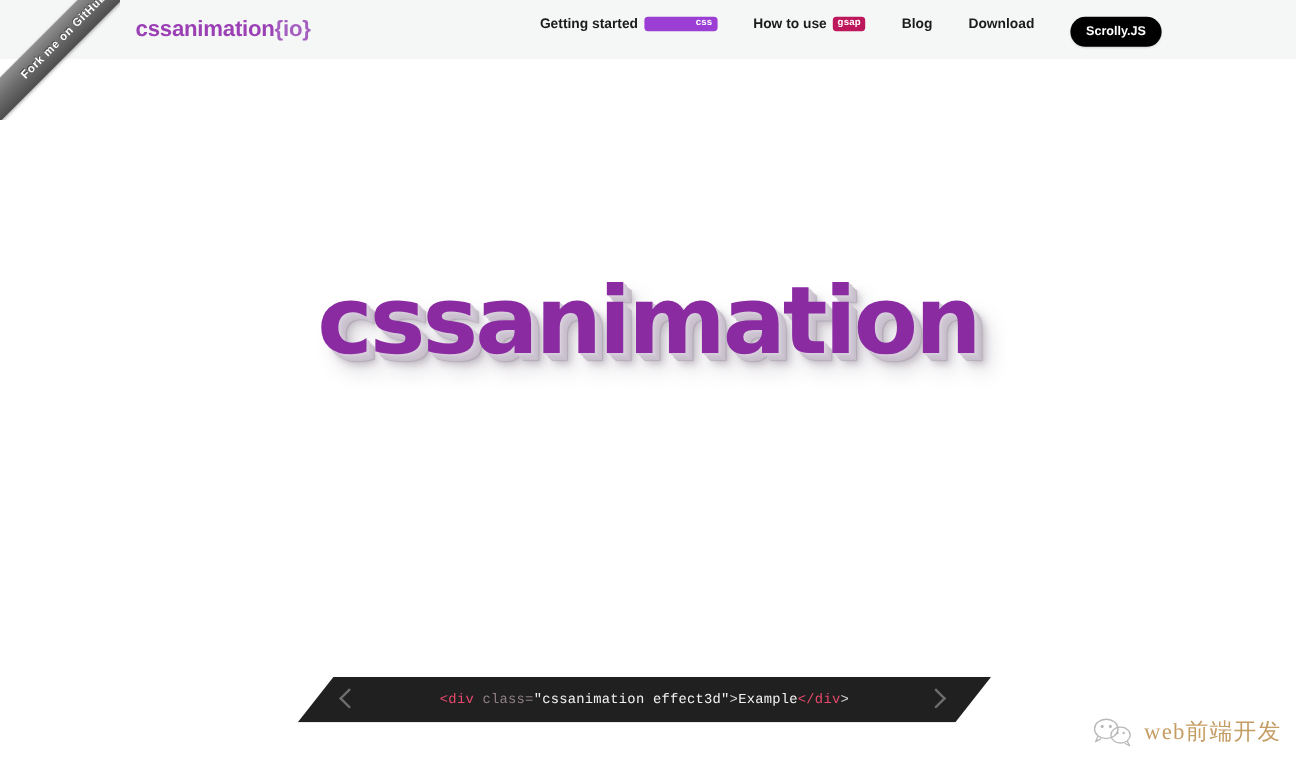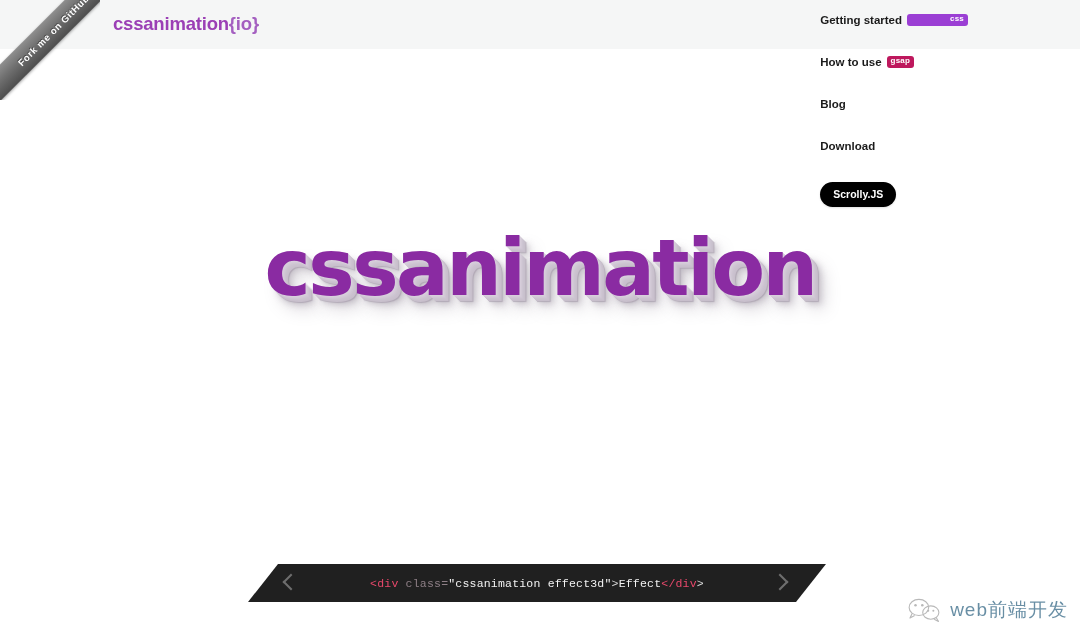--- a/index.html
+++ b/index.html
@@ -52,21 +52,20 @@
     letter-spacing:-.2px;
     font-family:"Liberation Sans", sans-serif;
     white-space:nowrap;
   }
   .brand .braces { color:#a45fc0; font-weight:bold; }
 
   .nav {
     position:absolute; right:112px; top:14px;
     display:flex; align-items:flex-start; gap:30px;
     height:22px;
-    flex-direction:column;
   }
   .nav-item {
     display:flex; align-items:center; gap:5px;
     font-size:11.5px; font-weight:bold;
     color:#1b1b1b;
     white-space:nowrap;
     cursor:pointer;
     font-family:"Liberation Sans", sans-serif;
   }
   .badge {
@@ -213,23 +212,23 @@
 
   
   .watermark {
     position:absolute;
     right:12px; bottom:12px;
     display:flex; align-items:center; gap:9px;
     opacity:.62;
   }
   .wm-text {
     font-size:19px;
-    color:#0c4a6e;
+    color:#a16207;
     letter-spacing:1px;
-    font-family:Liberation Sans, sans-serif;
+    font-family:Liberation Serif, serif;
     white-space:nowrap;
   }
 </style>
 </head>
 <body>
 
 <div class="page">
 
   <div class="ribbon-wrap">
     <div class="ribbon-band">
@@ -269,21 +268,21 @@
     <div class="hero">cssanimation</div>
   </div>
 
 
   <div class="codebar-wrap">
     <div class="codebar"></div>
 
     <div class="arrow left"></div>
     <div class="arrow right"></div>
 
-    <div class="code-text"><span class="tk-tag">&lt;</span><span class="tk-tag">div</span>&nbsp;<span class="tk-attr">class</span><span class="tk-attr">=</span><span class="tk-str">"cssanimation effect3d"</span><span class="tk-punc">&gt;</span><span class="tk-txt"> Effect </span><span class="tk-tag">&lt;/</span><span class="tk-tag">div</span><span class="tk-punc">&gt;</span></div>
+    <div class="code-text"><span class="tk-tag">&lt;</span><span class="tk-tag">div</span>&nbsp;<span class="tk-attr">class</span><span class="tk-attr">=</span><span class="tk-str">"cssanimation effect3d"</span><span class="tk-punc">&gt;</span><span class="tk-txt"> Example </span><span class="tk-tag">&lt;/</span><span class="tk-tag">div</span><span class="tk-punc">&gt;</span></div>
   </div>
 
   <div class="watermark">
     <svg width="34" height="26" viewBox="0 0 40 30">
       <ellipse cx="14" cy="12" rx="11.5" ry="9.5" fill="none" stroke="#8e8e8e" stroke-width="1.3"></ellipse>
       <path d="M6 19 L3.5 24.5 L9 21.5" fill="none" stroke="#8e8e8e" stroke-width="1.3" stroke-linejoin="round"></path>
       <ellipse cx="28" cy="18" rx="9.5" ry="7.8" fill="none" stroke="#8e8e8e" stroke-width="1.3"></ellipse>
       <path d="M34.5 24 L37 28.5 L32 26" fill="none" stroke="#8e8e8e" stroke-width="1.3" stroke-linejoin="round"></path>
       <circle cx="10" cy="9.5" r="1.5" fill="#8e8e8e"></circle>
       <circle cx="18" cy="9.5" r="1.5" fill="#8e8e8e"></circle>

